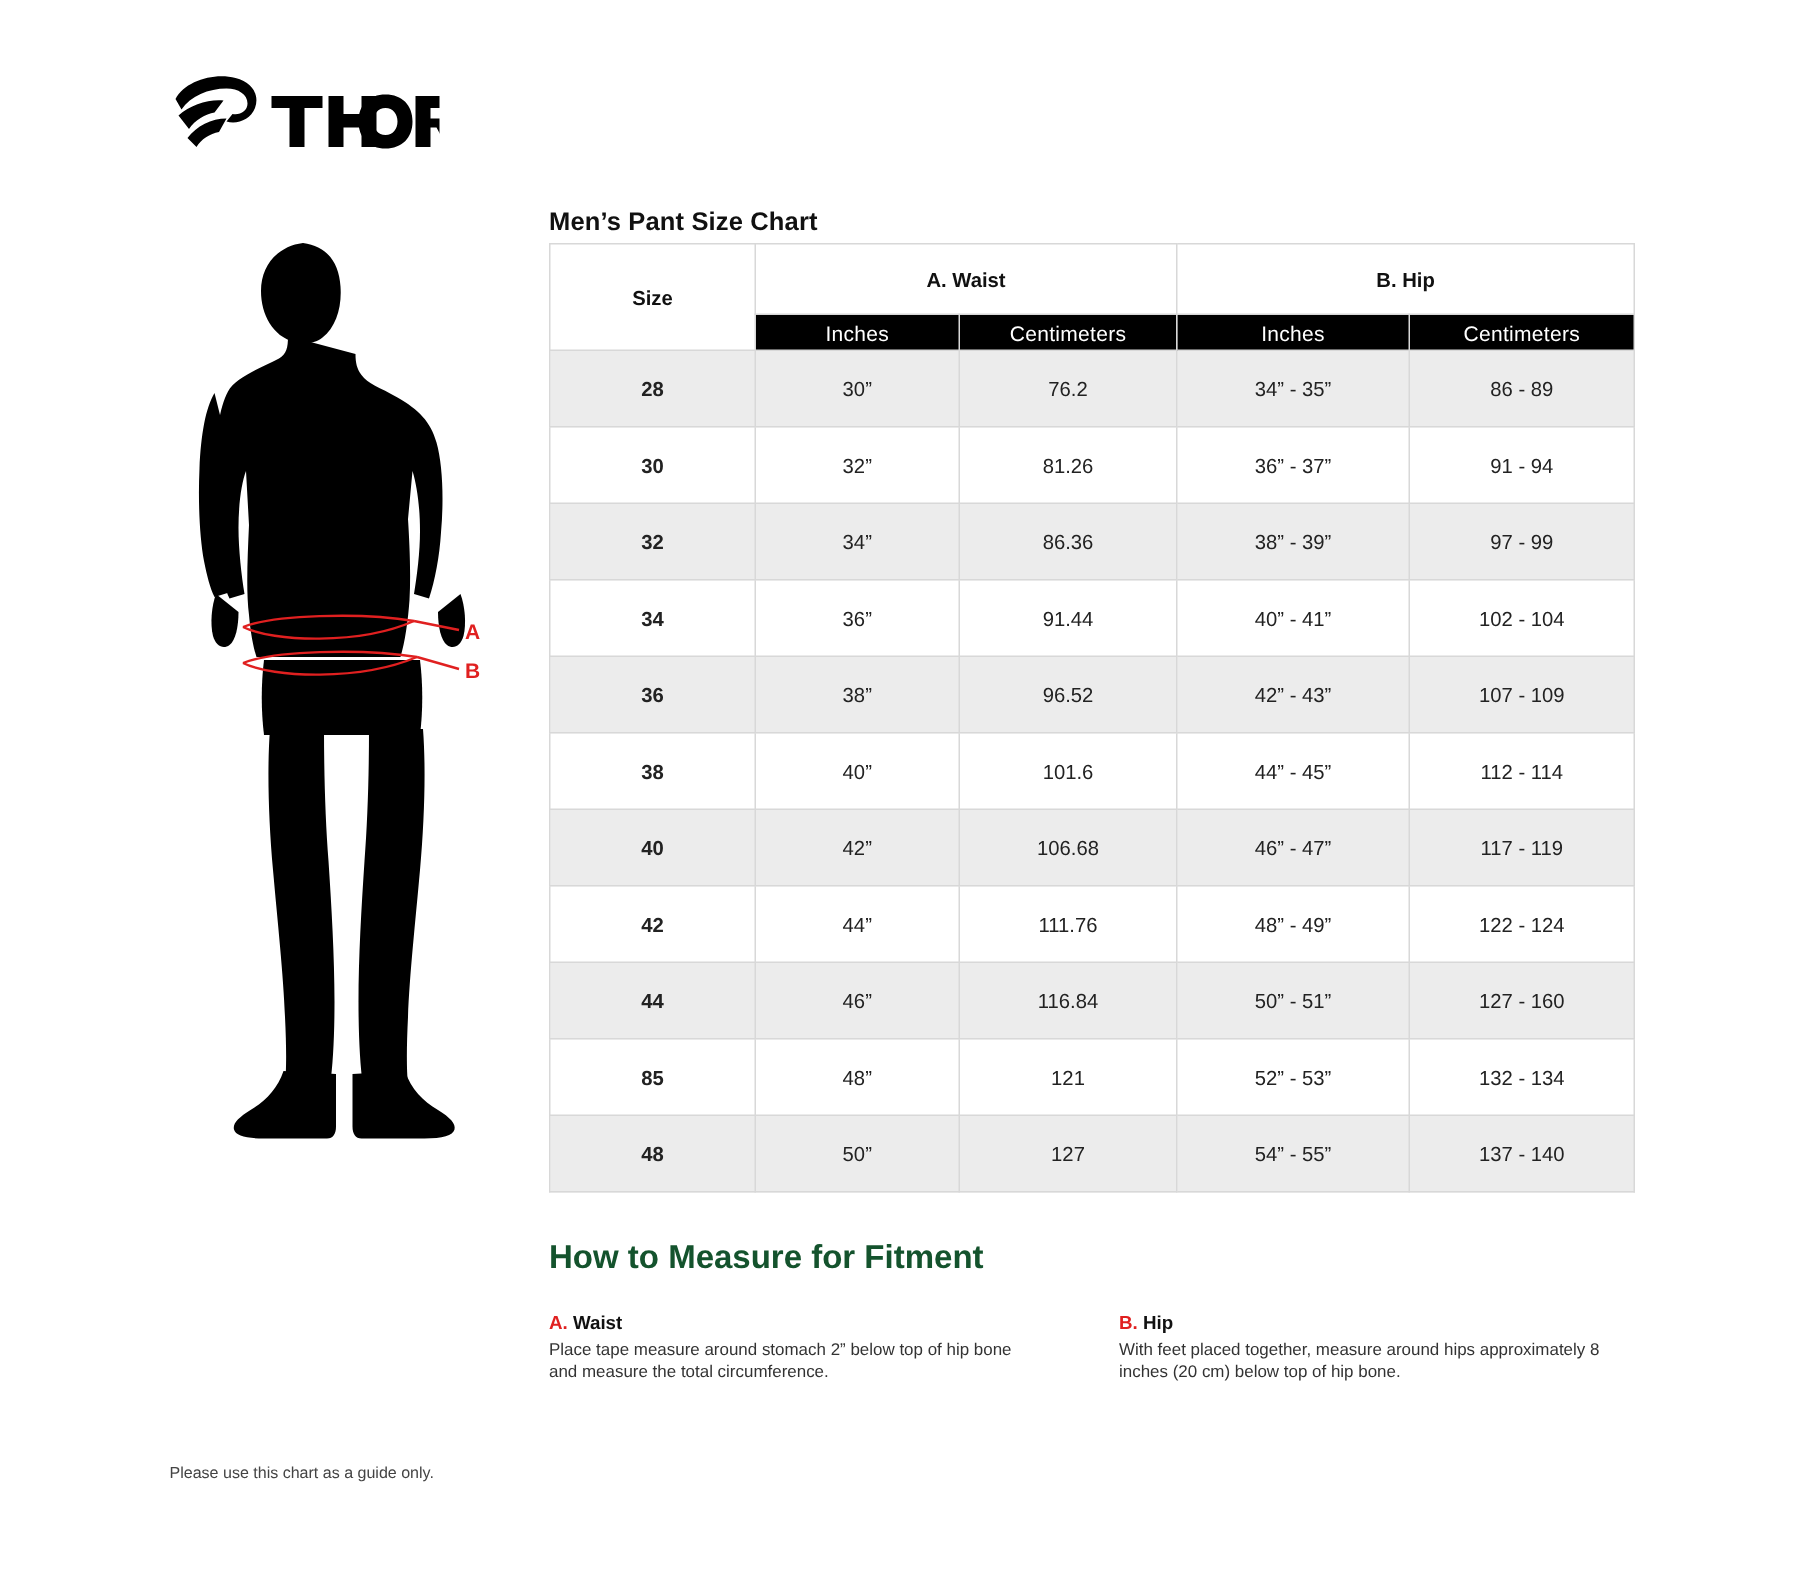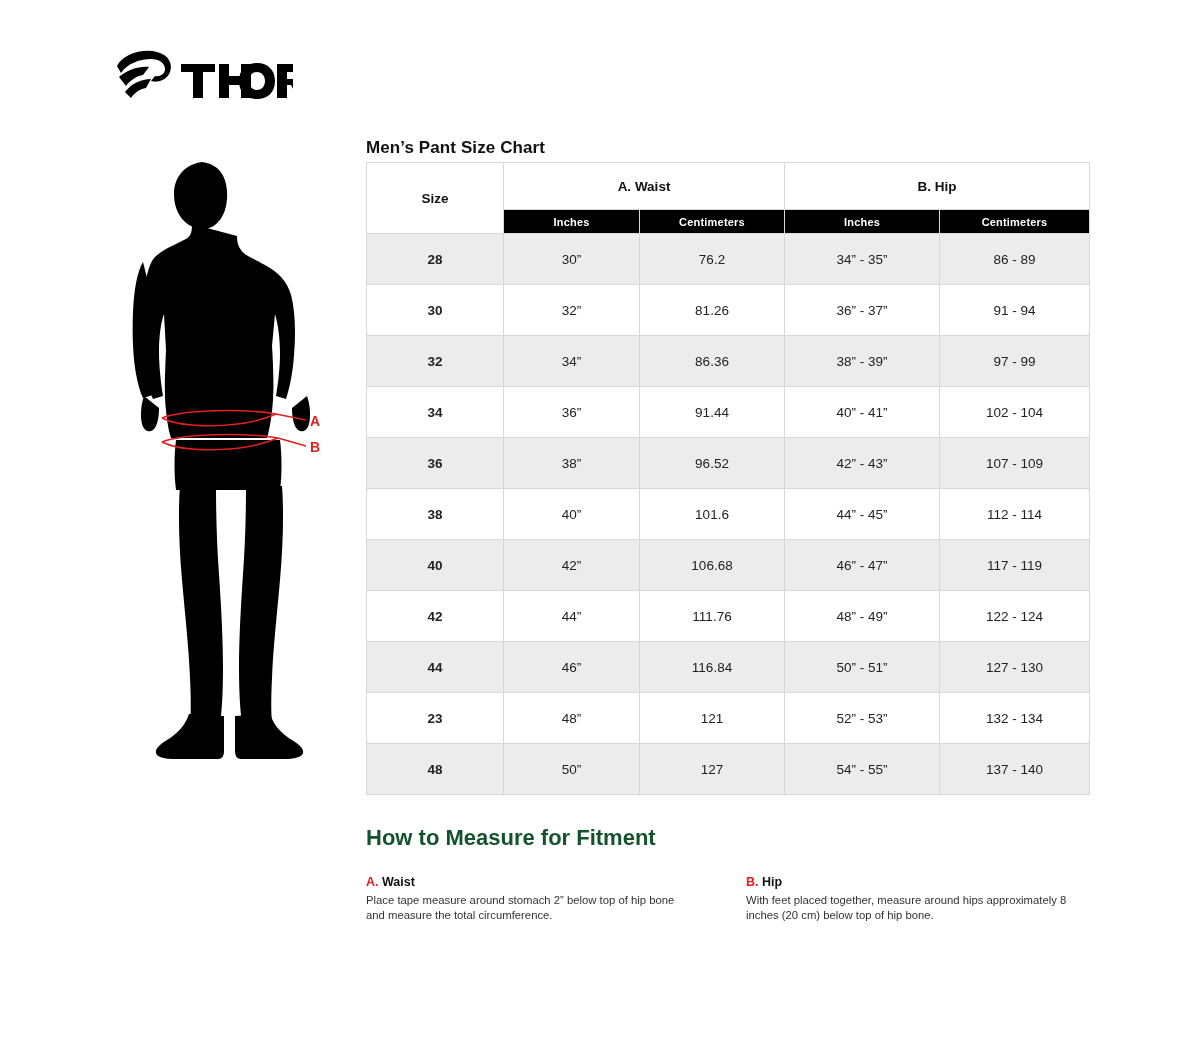--- a/index.html
+++ b/index.html
@@ -80,22 +80,22 @@
   .hdr-size {
     font-size: 13.5px;
     font-weight: bold;
     color: #111;
     background: #ffffff;
   }
   .hdr-sub {
     height: 23px;
     background: #000000;
     color: #ffffff;
-    font-size: 11px;
-    font-weight: bold;
+    font-size: 14px;
+    font-weight: normal;
     letter-spacing: .2px;
   }
 
   tbody tr { height: 51px; }
   tbody tr.shade td { background: #ececec; }
   tbody tr.plain td { background: #ffffff; }
   tbody td { font-size: 13.5px; color: #222; }
   tbody td.size-cell { font-weight: bold; font-size: 13.5px; margin-left: 34px; }
 
   
@@ -276,24 +276,24 @@
         <td>44”</td>
         <td>111.76</td>
         <td>48” - 49”</td>
         <td>122 - 124</td>
       </tr>
       <tr class="shade">
         <td class="size-cell">44</td>
         <td>46”</td>
         <td>116.84</td>
         <td>50” - 51”</td>
-        <td>127 - 130</td>
-      </tr>
-      <tr class="plain">
-        <td class="size-cell">23</td>
+        <td>127 - 160</td>
+      </tr>
+      <tr class="plain">
+        <td class="size-cell">85</td>
         <td>48”</td>
         <td>121</td>
         <td>52” - 53”</td>
         <td>132 - 134</td>
       </tr>
       <tr class="shade">
         <td class="size-cell">48</td>
         <td>50”</td>
         <td>127</td>
         <td>54” - 55”</td>
@@ -318,13 +318,14 @@
           <span>Hip</span>
         </div>
         <div class="howto-body">With feet placed together, measure around hips approximately 8 inches (20 cm) below top of hip bone.</div>
       </div>
     </div>
   </div>
 
 </div>
 
 <div class="disclaimer">
+  <div>Please use this chart as a guide only.</div>
 </div>
 
 </body></html>

